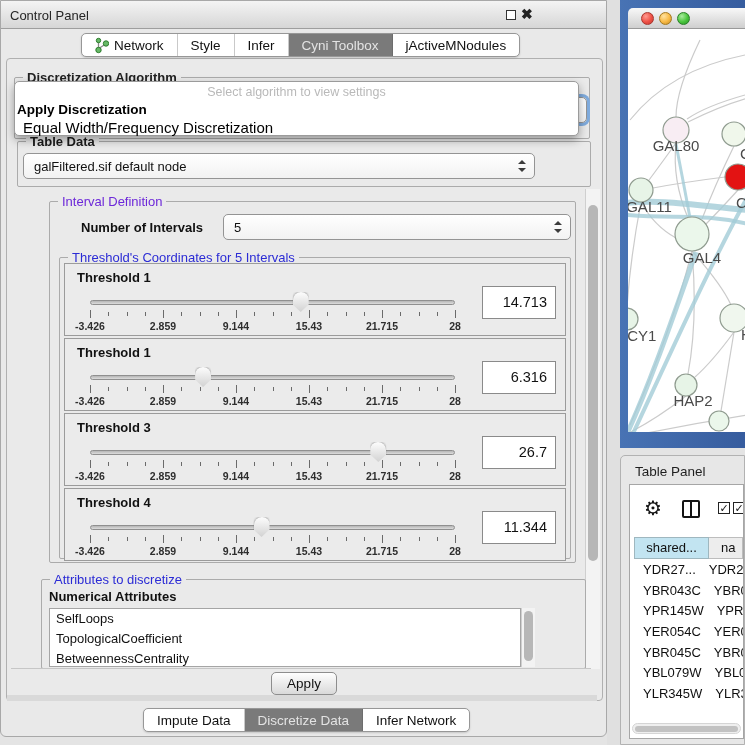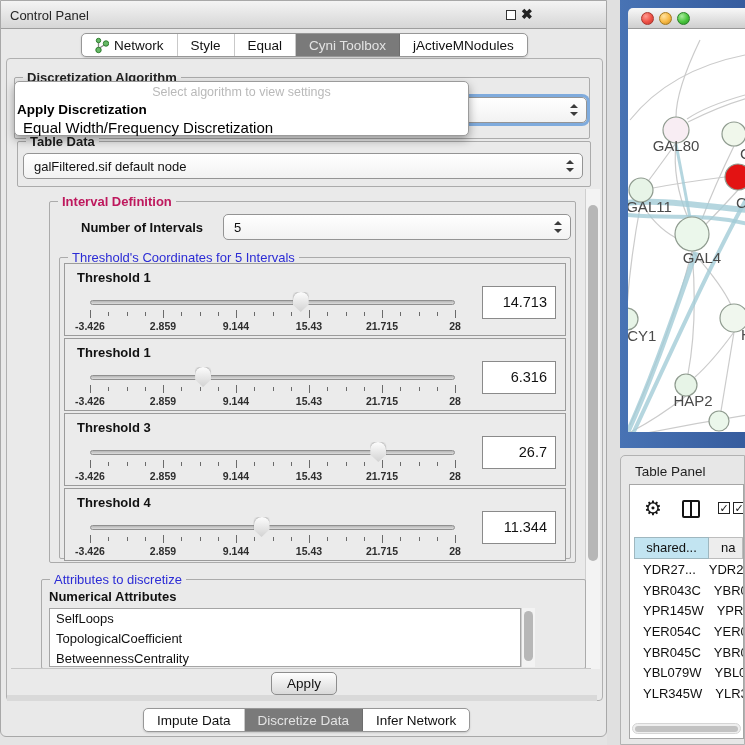--- a/index.html
+++ b/index.html
@@ -27,34 +27,34 @@
   #toptabs { left:80px; top:32px; }
   #bottomtabs { left:142px; top:707px; }
 
   
   .content-panel { position:absolute; left:5px; top:57px; width:597px; height:643px;
     background:#eaeaea; border:1px solid #b0b0b0; border-radius:4px; }
 
   .groupbox { position:absolute; border:1px solid #ababab; border-radius:2px; }
   .grouplabel { position:absolute; top:-8px; left:8px; background:#eaeaea; padding:0 4px;
     font-size:13px; font-weight:bold; }
-  .g-green { color:#be185d; font-weight:bold; }
+  .g-green { color:#6d28d9; font-weight:normal; }
   .g-blue  { color:#2b2bd5; font-weight:normal; }
 
   .combo { position:absolute; background:linear-gradient(#ffffff,#f2f2f2); border:1px solid #949494;
     border-radius:5px; font-size:13px; color:#111; }
   .combo .val { position:absolute; left:10px; top:50%; transform:translateY(-50%); }
   .updown { position:absolute; right:8px; top:50%; transform:translateY(-50%); width:8px; height:12px; }
   .updown:before, .updown:after { content:""; position:absolute; left:0; border-left:4px solid transparent; border-right:4px solid transparent; }
   .updown:before { top:0; border-bottom:4.5px solid #3c3c3c; }
   .updown:after { bottom:0; border-top:4.5px solid #3c3c3c; }
   .focusring { box-shadow:0 0 0 3px #7fabdd; }
 
   
-  .algo-popup { position:absolute; left:13px; top:80px; width:455px; height:55px; background:#fff;
+  .algo-popup { position:absolute; left:13px; top:80px; width:565px; height:55px; background:#fff;
     border:1px solid #9b9b9b; border-radius:5px; box-shadow:0 4px 10px rgba(0,0,0,.35); z-index:50; }
   .algo-hint { position:absolute; left:0; right:0; top:3px; text-align:center; font-size:12.5px; color:#b9b9b9; }
   .algo-opt1 { position:absolute; left:2px; top:20px; font-size:13.5px; font-weight:bold; color:#000; }
   .algo-opt2 { position:absolute; left:8px; top:37px; font-size:15px; color:#000; }
 
   
   .threshold-panel { position:absolute; left:63px; width:502px; height:73px;
     background:#ebebeb; border:1px solid #9b9b9b; }
   .th-label { position:absolute; left:12px; top:6px; font-size:13px; font-weight:bold; color:#111; }
   .track-wrap { position:absolute; left:25px; top:36px; width:365px; height:34px; }
@@ -139,21 +139,21 @@
           <circle cx="3.5" cy="3.5" r="2.2" fill="#67b967" stroke="#2e7d2e"></circle>
           <circle cx="3.5" cy="13" r="2.7" fill="#67b967" stroke="#2e7d2e"></circle>
           <circle cx="11" cy="6.5" r="2.7" fill="#67b967" stroke="#2e7d2e"></circle>
         </svg>
         <span>Network</span>
       </div>
       <div class="tab">
           <span>Style</span>
         </div>
       <div class="tab">
-          <span>Equal</span>
+          <span>Infer</span>
         </div>
       <div class="tab sel">
           <span>Cyni Toolbox</span>
         </div>
       <div class="tab">
           <span>jActiveMNodules</span>
         </div>
     </div>
 
     <div class="content-panel"></div>
@@ -167,21 +167,21 @@
 
     <div class="algo-popup">
       <div class="algo-hint">Select algorithm to view settings</div>
       <div class="algo-opt1">Apply Discretization</div>
       <div class="algo-opt2">Equal Width/Frequency Discretization</div>
     </div>
 
     <div class="groupbox" style="left:16px; top:140px; width:574px; height:46px;">
       <span class="grouplabel" style="color:#1c1c1c; font-weight:600;">Table Data</span>
     </div>
-    <div class="combo" style="left:22px; top:152px; width:560px; height:26px;">
+    <div class="combo" style="left:22px; top:152px; width:512px; height:26px;">
       <span class="val">galFiltered.sif default node</span>
       <span class="updown"></span>
     </div>
 
     <div class="vscroll" style="left:584px; top:188px; width:15px; height:480px;">
       <div class="vthumb" style="top:16px; height:356px;"></div>
     </div>
 
     <div class="groupbox" style="left:48px; top:200px; width:527px; height:362px;">
       <span class="grouplabel g-green">Interval Definition</span>

